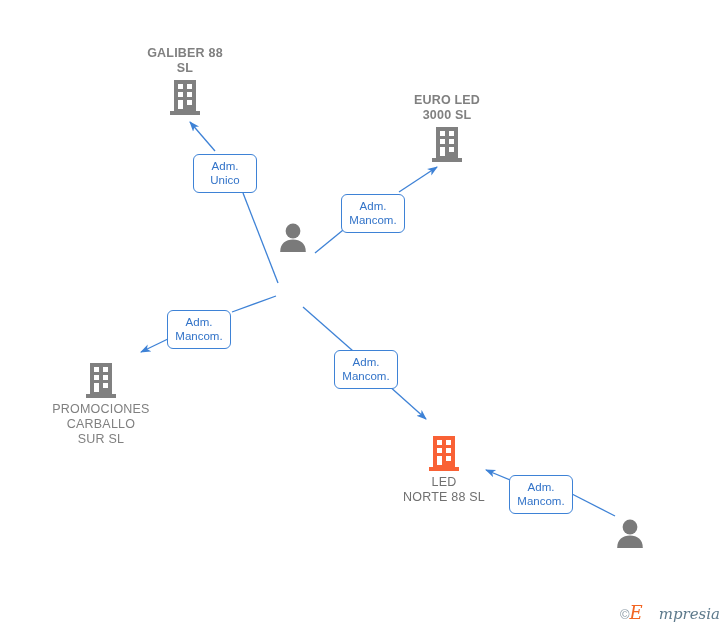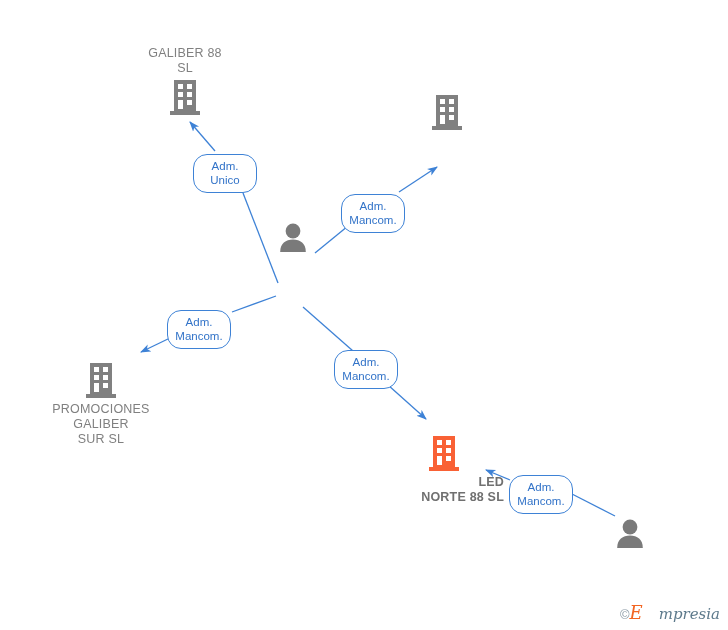--- a/index.html
+++ b/index.html
@@ -39,35 +39,35 @@
   .node .node-label {
     display: block;
     font-size: 12.5px;
     line-height: 15px;
     color: #808080;
     letter-spacing: 0.2px;
     white-space: pre-line;
   }
   .node.label-above .node-label {
     margin-bottom: 2px;
+    font-weight: bold;
   }
   .node.label-below .node-label {
     margin-top: 3px;
   }
   .node.highlight .node-label {
-    font-weight: bold;
+    font-weight: normal;
     color: #707070;
-    text-align: right;
   }
   .rel-box {
     position: absolute;
     box-sizing: border-box;
     background: #ffffff;
     border: 1.4px solid #3e82d6;
-    border-radius: 14px;
+    border-radius: 6px;
     color: #3273c8;
     font-size: 11.5px;
     line-height: 14px;
     text-align: center;
     padding: 4px 6px 5px 6px;
     white-space: pre-line;
     width: 64px;
     margin-left: -32px;
   }
   #watermark {
@@ -145,20 +145,22 @@
         <rect x="20" y="6" width="5" height="5" fill="#ffffff"></rect>
         <rect x="11" y="14" width="5" height="5" fill="#ffffff"></rect>
         <rect x="20" y="14" width="5" height="5" fill="#ffffff"></rect>
         <rect x="11" y="22" width="5" height="9" fill="#ffffff"></rect>
         <rect x="20" y="22" width="5" height="5" fill="#ffffff"></rect>
       </svg>
     </span>
   </div>
 
   <div class="node label-above" style="left:447px; top:93px;">
+    <span class="node-label">EURO LED
+3000  SL</span>
     <span class="icon-wrap">
       <svg width="36" height="38" viewBox="0 0 36 38" xmlns="http://www.w3.org/2000/svg">
         <rect x="7" y="2" width="22" height="31" fill="#808080"></rect>
         <rect x="3" y="33" width="30" height="4" fill="#808080"></rect>
         <rect x="11" y="6" width="5" height="5" fill="#ffffff"></rect>
         <rect x="20" y="6" width="5" height="5" fill="#ffffff"></rect>
         <rect x="11" y="14" width="5" height="5" fill="#ffffff"></rect>
         <rect x="20" y="14" width="5" height="5" fill="#ffffff"></rect>
         <rect x="11" y="22" width="5" height="9" fill="#ffffff"></rect>
         <rect x="20" y="22" width="5" height="5" fill="#ffffff"></rect>
@@ -182,21 +184,21 @@
         <rect x="3" y="33" width="30" height="4" fill="#808080"></rect>
         <rect x="11" y="6" width="5" height="5" fill="#ffffff"></rect>
         <rect x="20" y="6" width="5" height="5" fill="#ffffff"></rect>
         <rect x="11" y="14" width="5" height="5" fill="#ffffff"></rect>
         <rect x="20" y="14" width="5" height="5" fill="#ffffff"></rect>
         <rect x="11" y="22" width="5" height="9" fill="#ffffff"></rect>
         <rect x="20" y="22" width="5" height="5" fill="#ffffff"></rect>
       </svg>
     </span>
     <span class="node-label">PROMOCIONES
-GALIBER
+CARBALLO
 SUR SL</span>
   </div>
 
   <div class="node label-below highlight" style="left:444px; top:434px;">
     <span class="icon-wrap">
       <svg width="36" height="38" viewBox="0 0 36 38" xmlns="http://www.w3.org/2000/svg">
         <rect x="7" y="2" width="22" height="31" fill="#f96135"></rect>
         <rect x="3" y="33" width="30" height="4" fill="#f96135"></rect>
         <rect x="11" y="6" width="5" height="5" fill="#ffffff"></rect>
         <rect x="20" y="6" width="5" height="5" fill="#ffffff"></rect>

